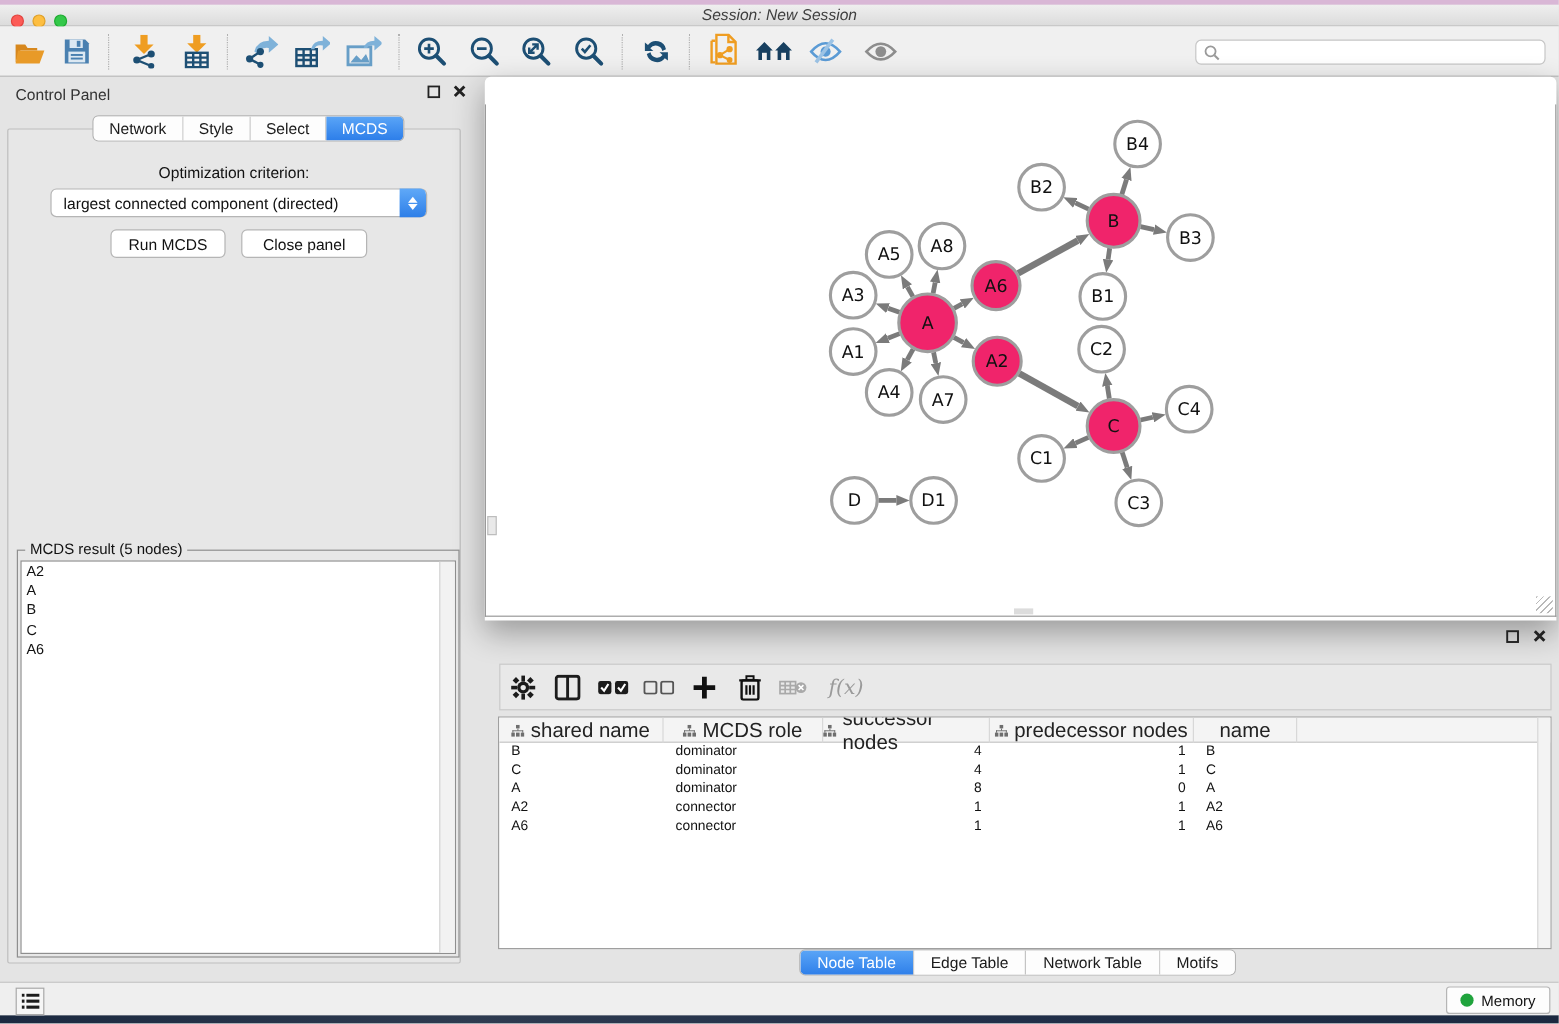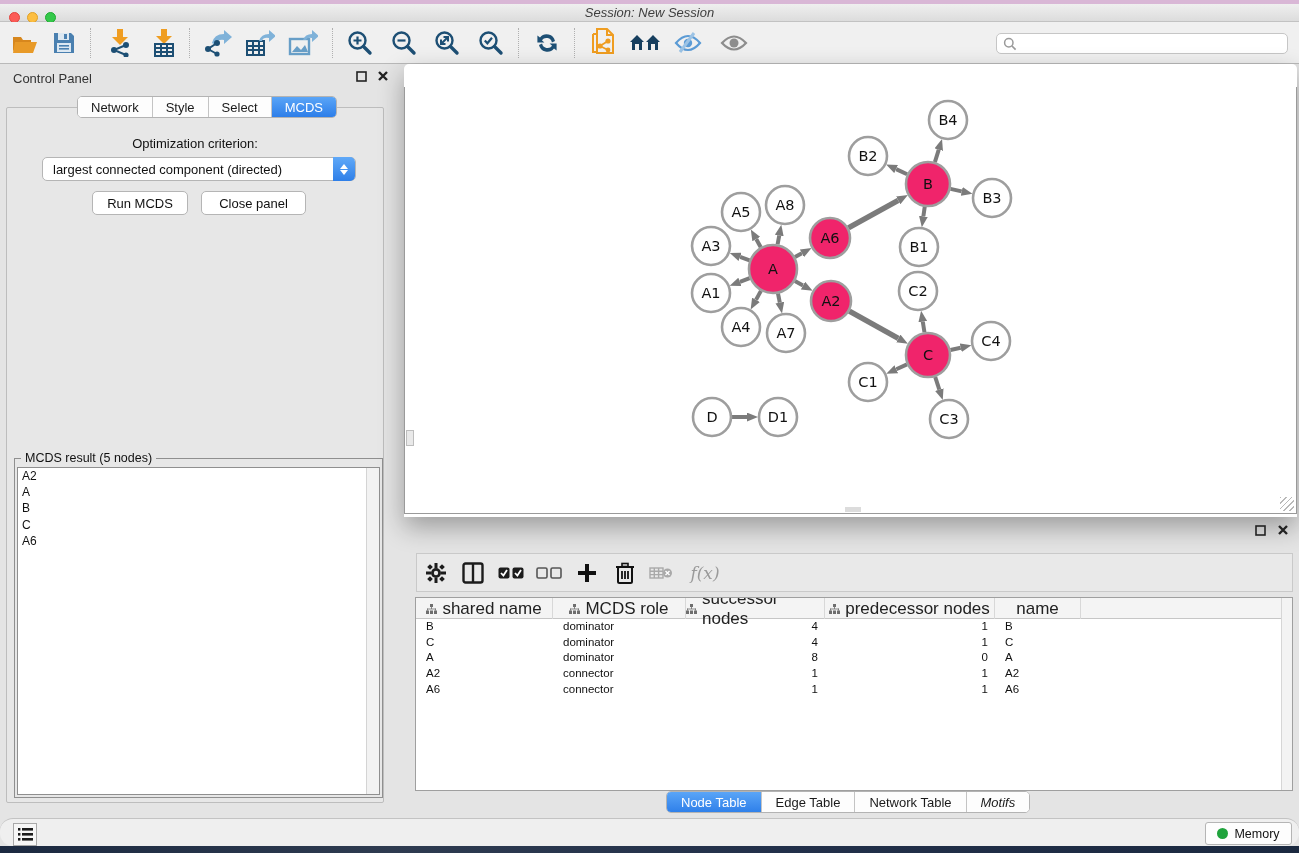--- a/index.html
+++ b/index.html
@@ -101,26 +101,26 @@
     font-size:17px; color:#222; border-right:1px solid #d8d8d8; height:21px; }
   .td { font-size:11.5px; color:#111; line-height:15.7px; white-space:nowrap; overflow:hidden; }
   .tr { display:flex; height:15.7px; }
   #tp-scroll { position:absolute; right:0; top:0; width:11px; height:192px;
     background:#f3f3f3; border-left:1px solid #d6d6d6; }
 
   .bottom-tabs { left:666px; top:791px; height:22px; display:flex;
     border:1px solid #b3b3b3; border-radius:5px; overflow:hidden; background:#fff;align-items:center; }
   .bottom-tab { font-size:13px; color:#1a1a1a; padding:0 14px; line-height:21px;
     border-right:1px solid #c4c4c4; background:#fdfdfd; }
-  .bottom-tab:last-child { border-right:none;font-style:italic; }
+  .bottom-tab:last-child { border-right:none; }
   .bottom-tab.active { background:linear-gradient(#5aa5f7,#2d7ee9); color:#fff; }
 
   
   #statusbar { left:0; top:818px; width:1299px; height:28px; background:#efefef;
-    border-top:1px solid #c3c3c3;border-radius:13px; }
+    border-top:1px solid #c3c3c3; }
   #list-btn { position:absolute; left:13px; top:4px; width:24px; height:23px;
     background:#f6f6f6; border:1px solid #a8a8a8; display:flex; align-items:center; justify-content:center; }
   #memory-btn { position:absolute; right:7px; top:3px; width:87px; height:23px; background:#fdfdfd;
     border:1px solid #b5b5b5; border-radius:3px; display:flex; align-items:center;
     justify-content:center; gap:6px; font-size:12.5px; color:#111; }
   #memory-dot { width:11px; height:11px; border-radius:50%; background:#1fa33c; }
 </style>
 </head>
 <body>
 

